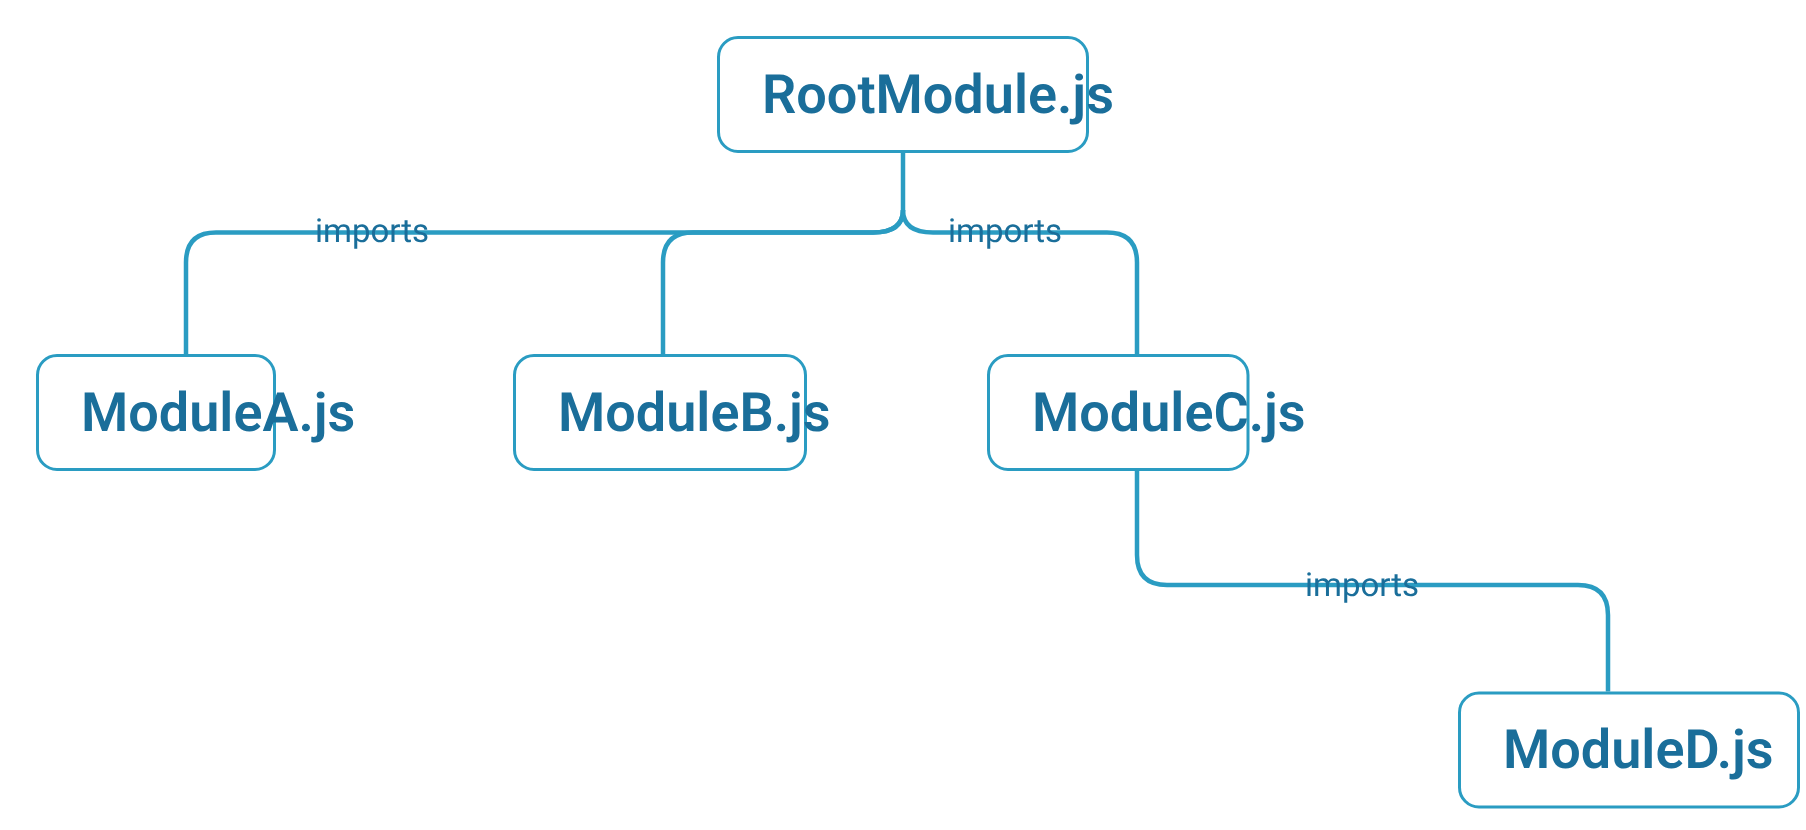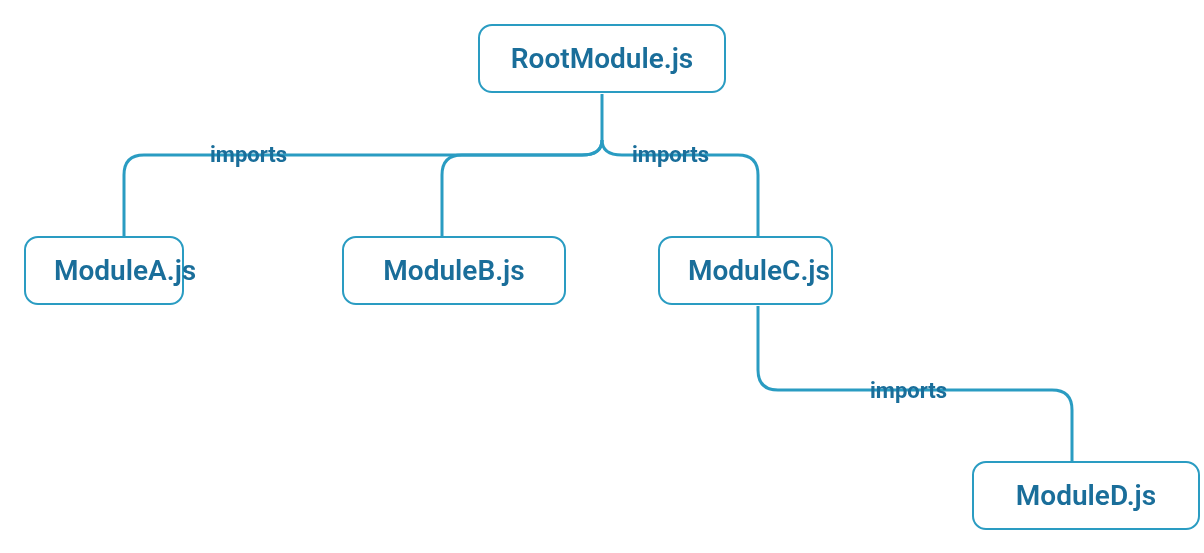--- a/index.html
+++ b/index.html
@@ -12,31 +12,31 @@
     font-family: -apple-system, BlinkMacSystemFont, "Segoe UI", Roboto, Helvetica, Arial, sans-serif;
     background: #fff;
   }
   .node {
     position: absolute;
     background: #ffffff;
     border: 2px solid #2a9cc2;
     border-radius: 14px;
     color: #1a6e9a;
     font-weight: 600;
-    font-size: 28px;
+    font-size: 36px;
     padding: 16px 28px;
     text-align: center;
     white-space: nowrap;
     box-shadow: 0 0 0 0 transparent;
   }
   .edge-label {
     position: absolute;
     color: #1a6e9a;
     font-size: 22px;
-    font-weight: 700;
+    font-weight: 400;
     background: transparent;
     text-align: right;
   }
   svg.edges {
     position: absolute;
     top: 0;
     left: 0;
     width: 1204px;
     height: 553px;
     pointer-events: none;
@@ -60,21 +60,21 @@
 
   <path d="M 602 140 Q 602 155 622 155 L 738 155 Q 758 155 758 175 L 758 236"></path>
 
   <path d="M 758 306 L 758 370 Q 758 390 778 390 L 1052 390 Q 1072 390 1072 410 L 1072 461"></path>
 </svg>
 
 <div class="node" style="left:478px; top:24px; width:248px;">RootModule.js</div>
 
 <div class="node" style="left:24px; top:236px; width:160px;">ModuleA.js</div>
 
-<div class="node" style="left:342px; top:236px; width:224px;">ModuleB.js</div>
+<div class="node" style="left:342px; top:236px; width:196px;">ModuleB.js</div>
 
 <div class="node" style="left:658px; top:236px; width:175px;">ModuleC.js</div>
 
 <div class="node" style="left:972px; top:461px; width:228px;">ModuleD.js</div>
 
 <div class="edge-label" style="left:210px; top:142px;">imports</div>
 
 <div class="edge-label" style="left:632px; top:142px;">imports</div>
 
 <div class="edge-label" style="left:870px; top:378px;">imports</div>

